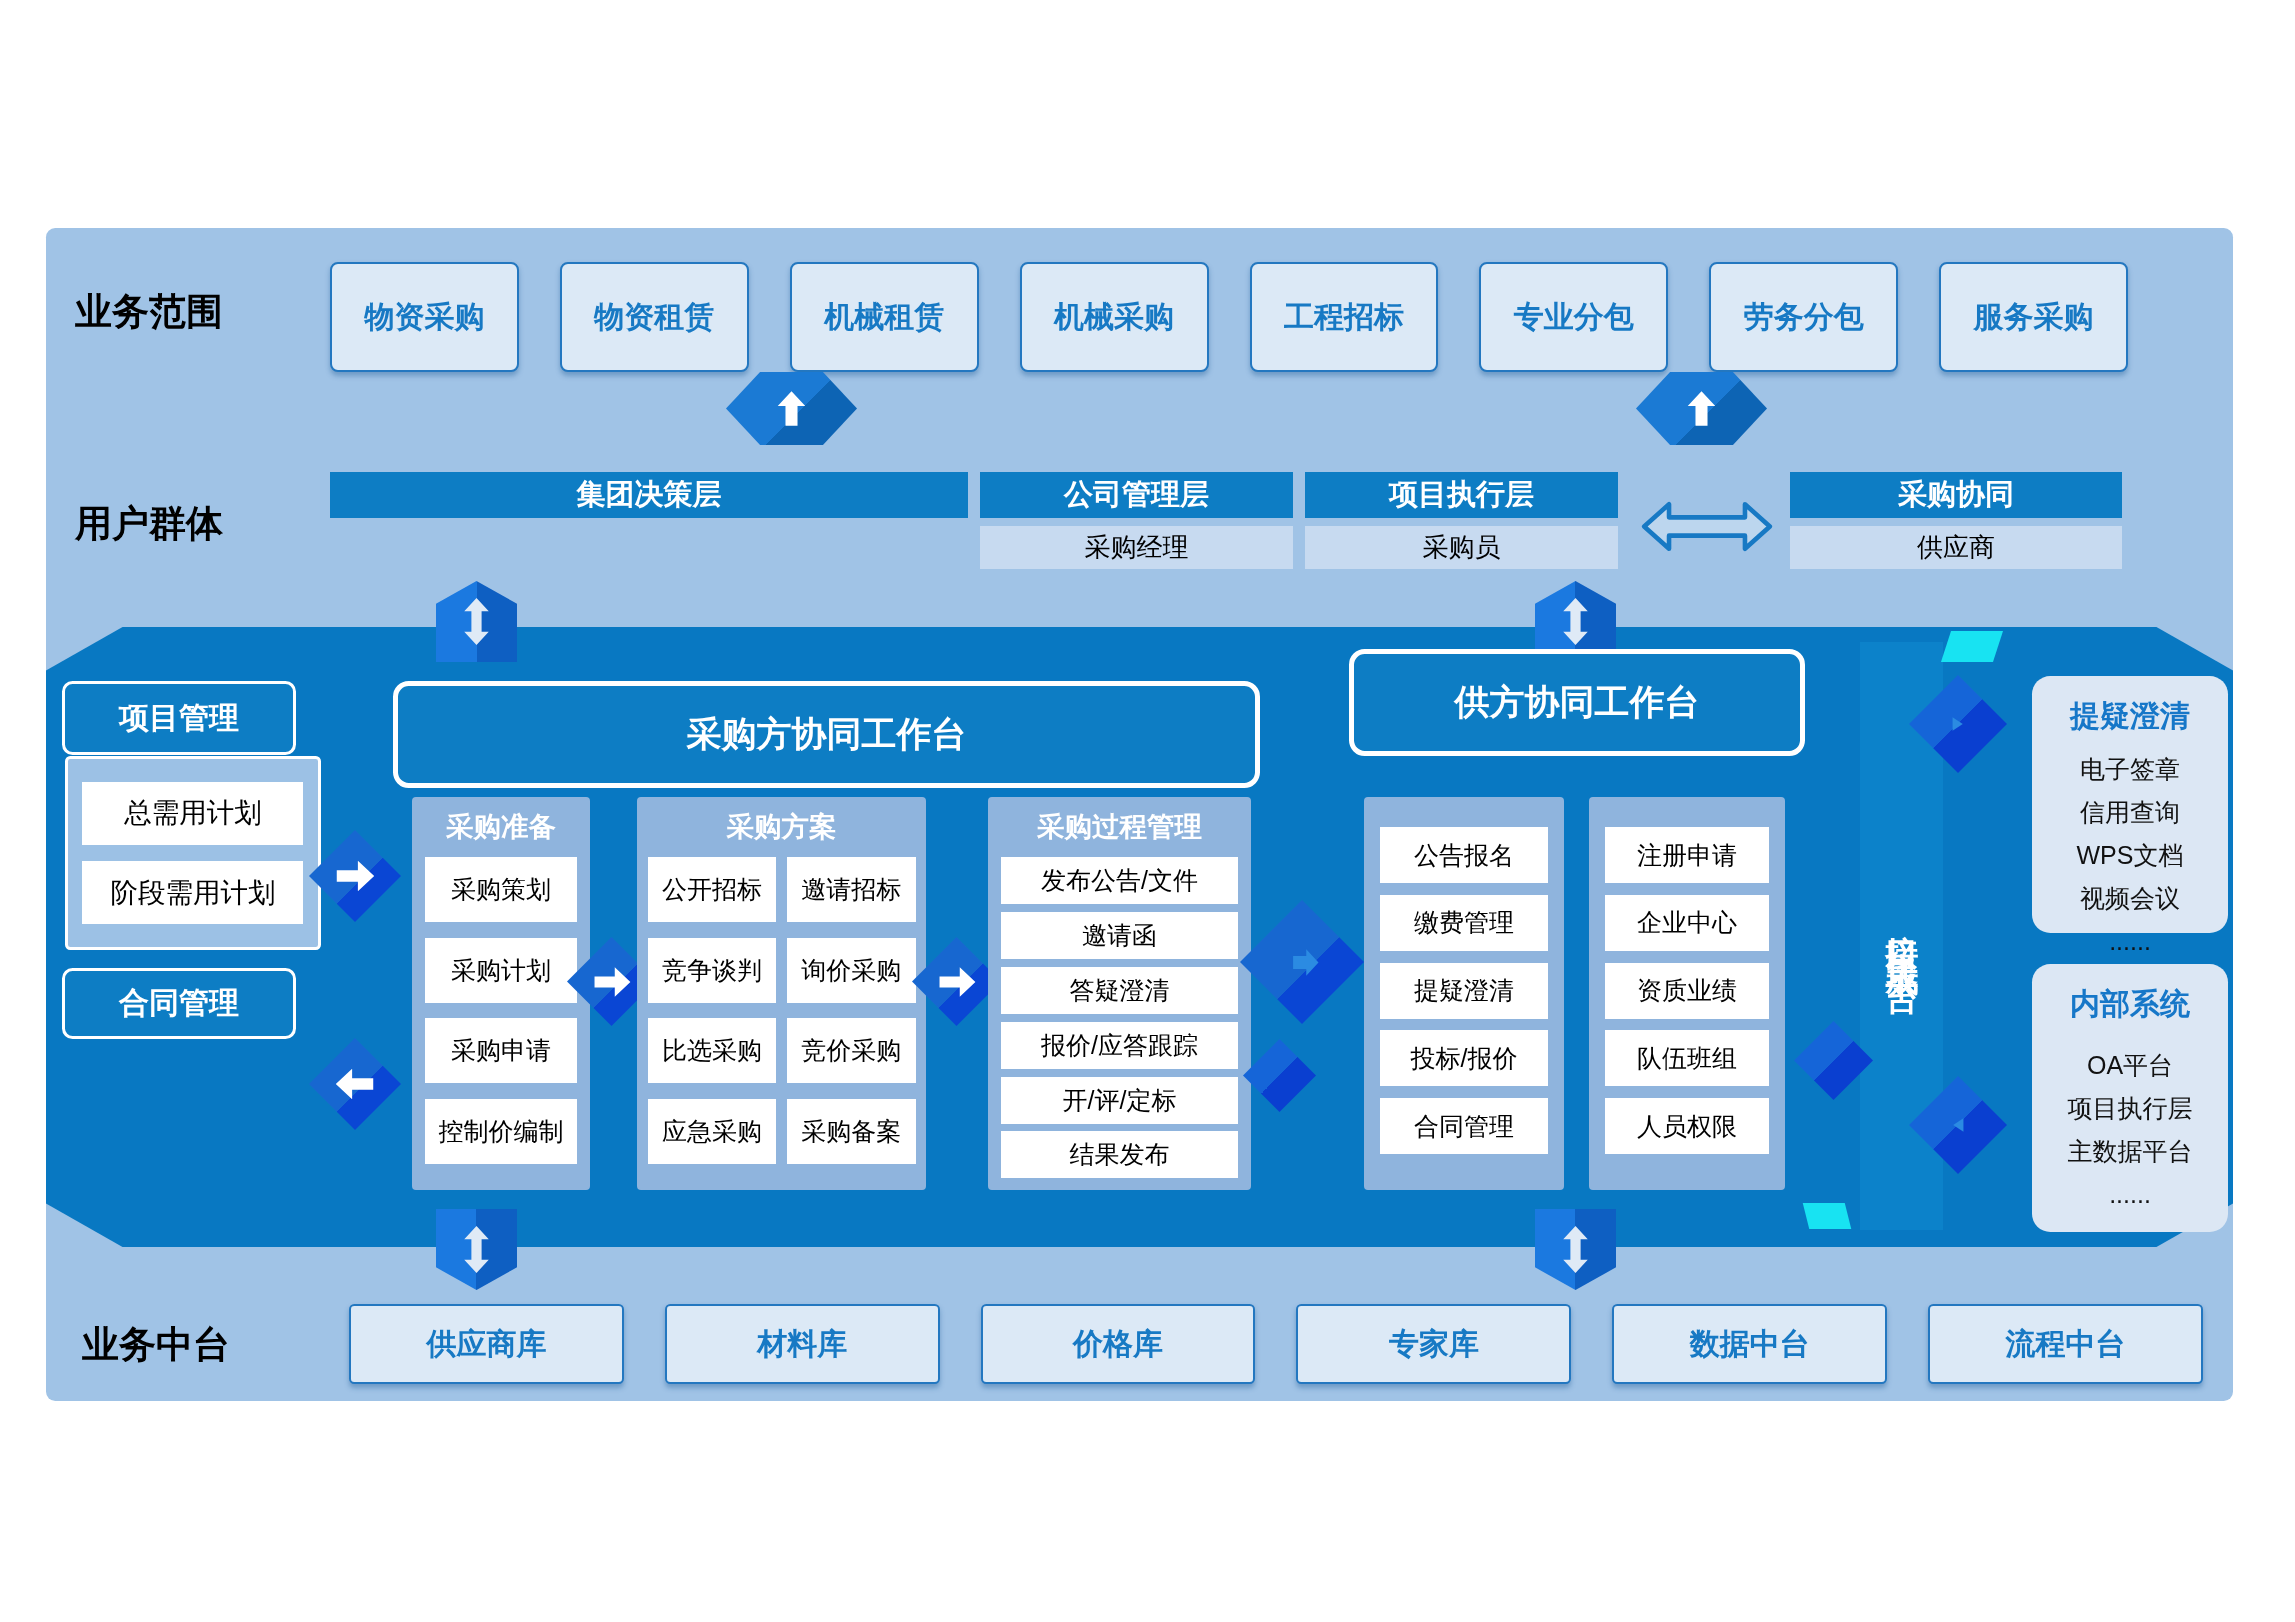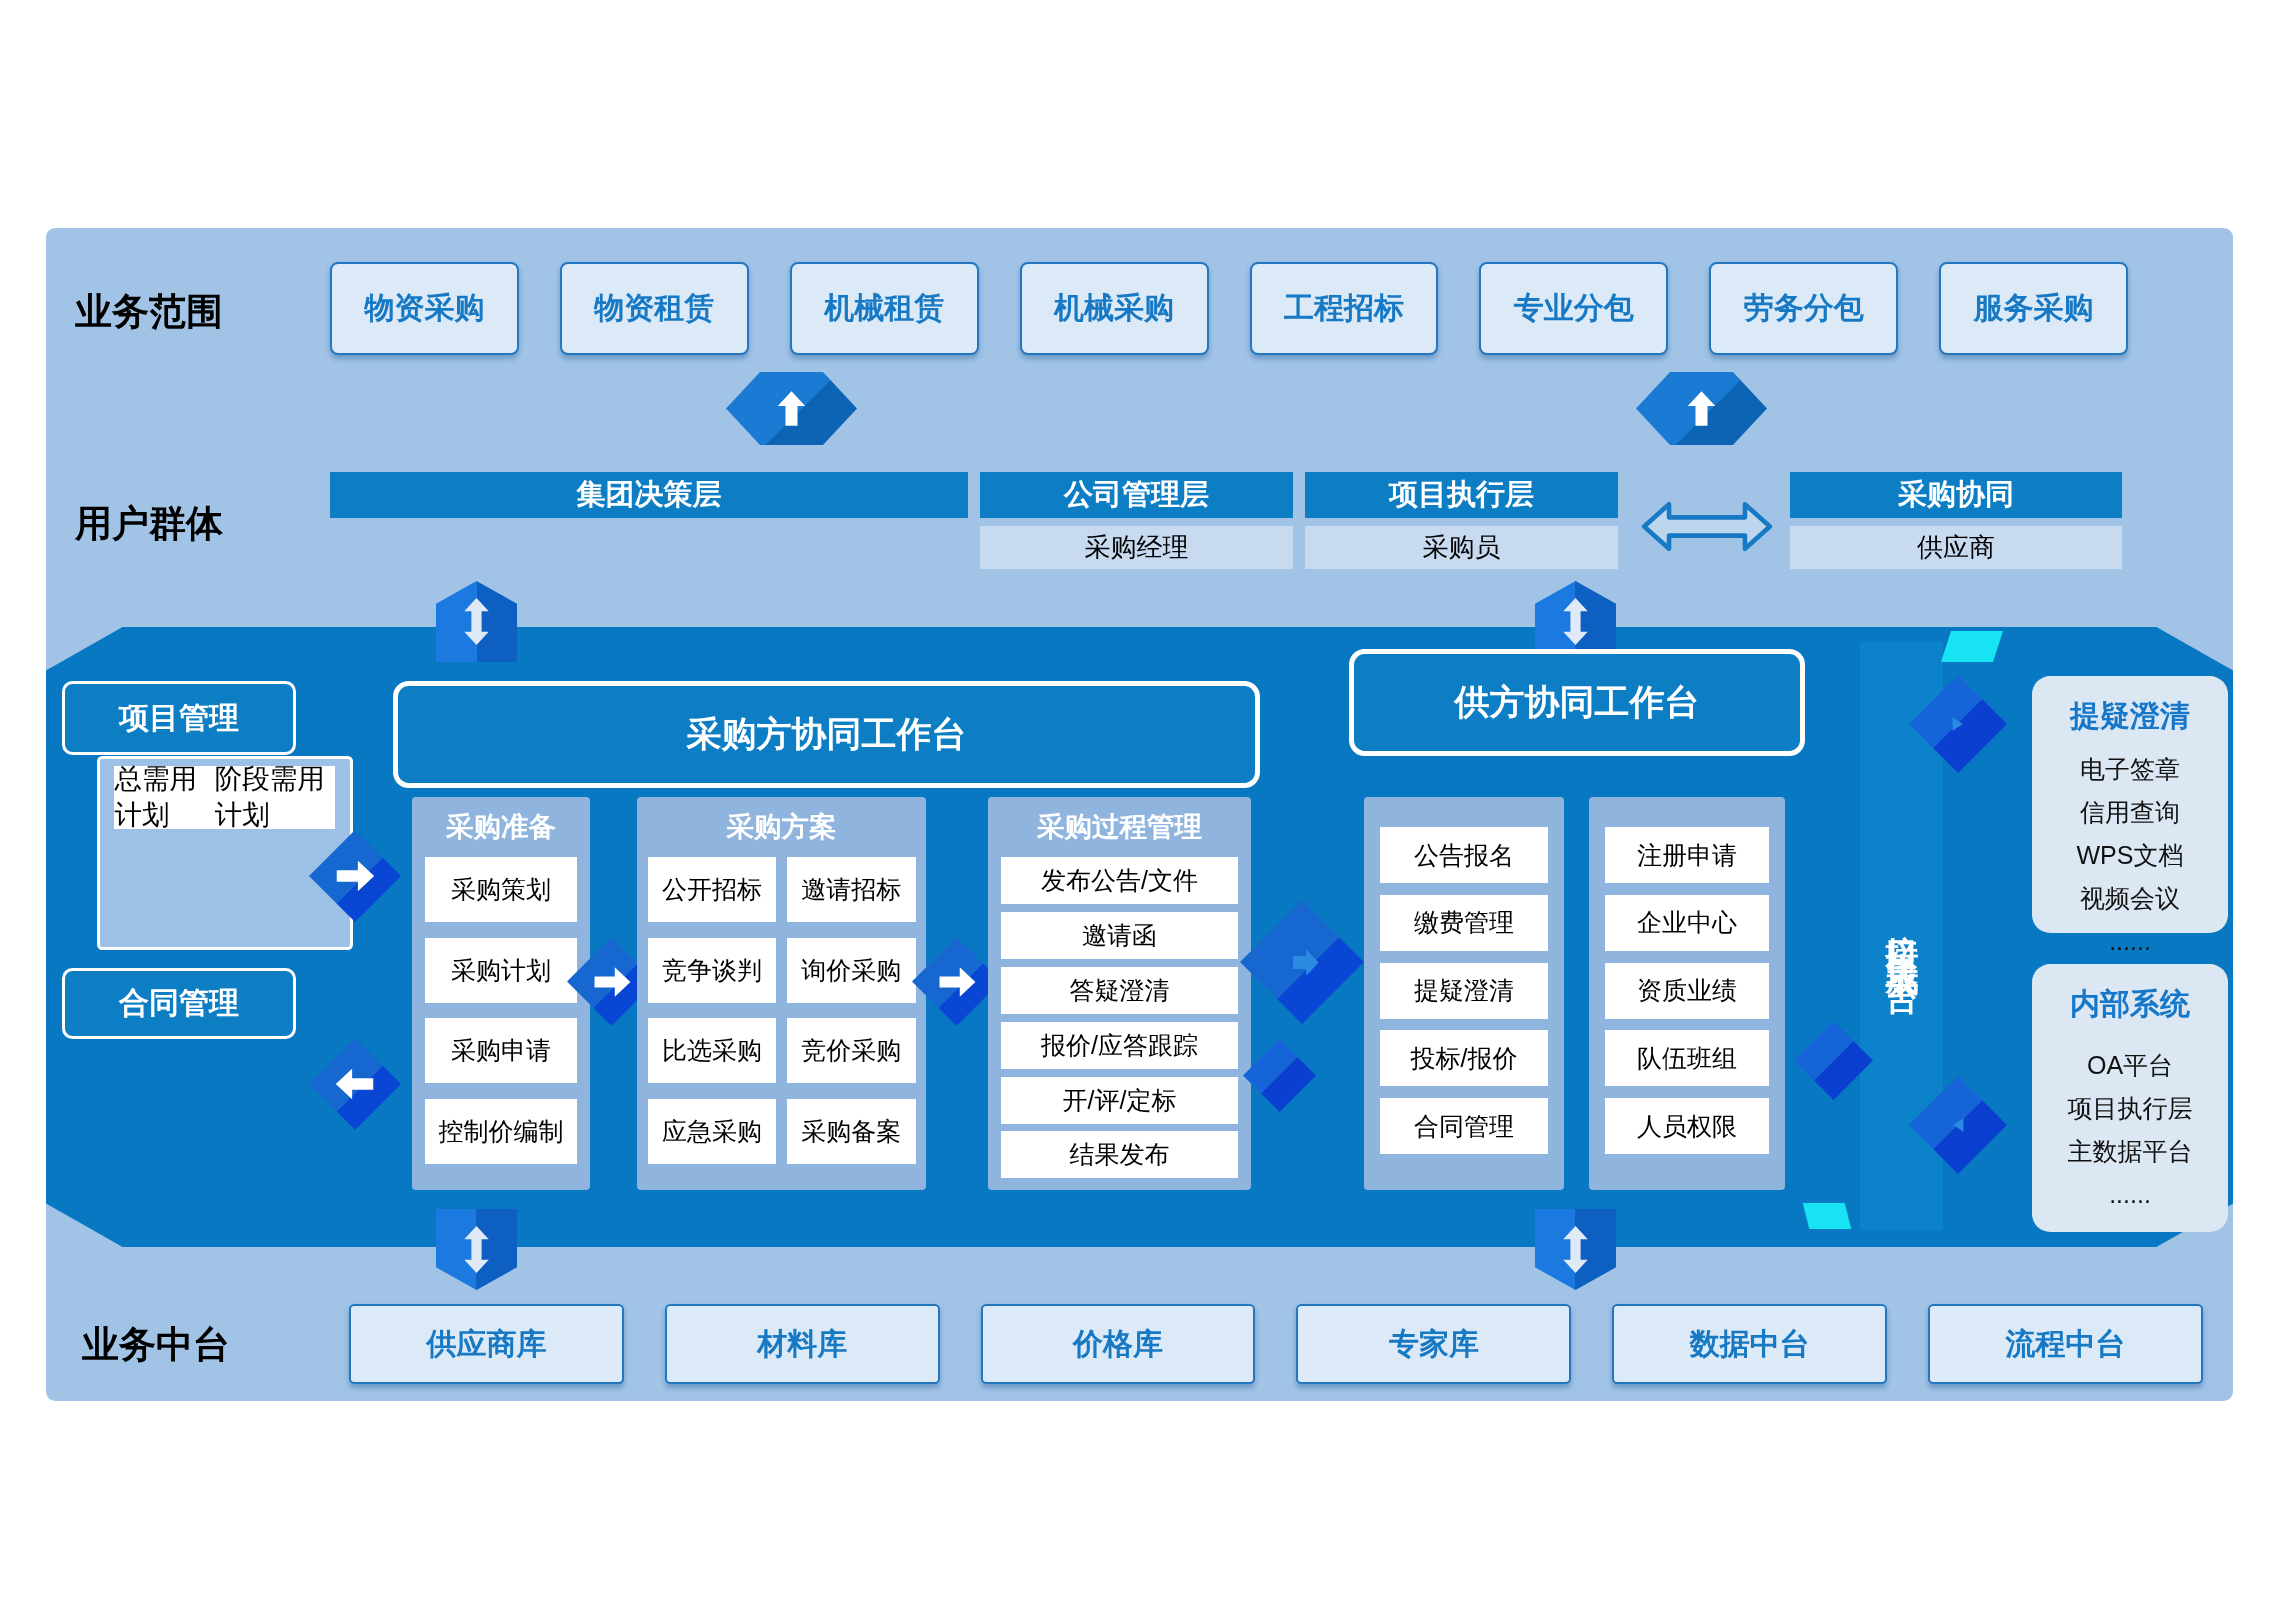--- a/index.html
+++ b/index.html
@@ -25,21 +25,21 @@
   
   .grp-head{background:var(--header-blue);color:#fff;font-weight:bold;font-size:29px;
     height:46px;display:flex;align-items:center;justify-content:center;}
   .memrow{display:flex;gap:11.8px;margin-top:7.9px;}
   .member{flex:1;background:var(--member);color:#000;font-size:26px;height:43px;
     display:flex;align-items:center;justify-content:center;}
   
   .side-head{background:var(--header-blue);border:3.9px solid #fff;border-radius:10.5px;
     color:#fff;font-weight:bold;font-size:30px;display:flex;align-items:center;justify-content:center;}
   .side-panel{background:var(--sidepanel);border:3.9px solid #fff;border-radius:5.2px;
-    display:flex;flex-direction:row;justify-content:space-evenly;padding:6.5px 14.4px;margin-left:32px;}
+    display:flex;flex-direction:column;justify-content:space-evenly;padding:6.5px 14.4px;}
   .side-item{background:#fff;color:#000;font-size:27.5px;height:63px;display:flex;
     align-items:center;justify-content:center;}
   
   .wb-head{background:var(--header-blue);border:5.2px solid #fff;border-radius:15.7px;
     color:#fff;font-weight:bold;font-size:35px;display:flex;align-items:center;justify-content:center;}
   .col{background:var(--colbg);border-radius:3.9px;}
   .col-title{color:#fff;font-weight:bold;font-size:27.5px;height:60px;display:flex;
     align-items:center;justify-content:center;}
   .tilecol{display:flex;flex-direction:column;gap:15.7px;padding:0 13px 15.7px 13px;}
   .tile{background:#fff;color:#000;font-size:25px;display:flex;align-items:center;
@@ -72,21 +72,21 @@
 </style>
 </head>
 <body>
 
 <div class="canvas">
 
   <div class="abs bg"></div>
   <div class="abs band"></div>
 
   <div class="abs rowlabel" style="left:75px;top:287px;">业务范围</div>
-  <div class="abs btnrow" style="left:330px;top:262px;width:1798px;height:93px;">
+  <div class="abs btnrow" style="left:330px;top:262px;width:1798px;height:110px;">
     <div class="btn">物资采购</div>
     <div class="btn">物资租赁</div>
     <div class="btn">机械租赁</div>
     <div class="btn">机械采购</div>
     <div class="btn">工程招标</div>
     <div class="btn">专业分包</div>
     <div class="btn">劳务分包</div>
     <div class="btn">服务采购</div>
   </div>
 

